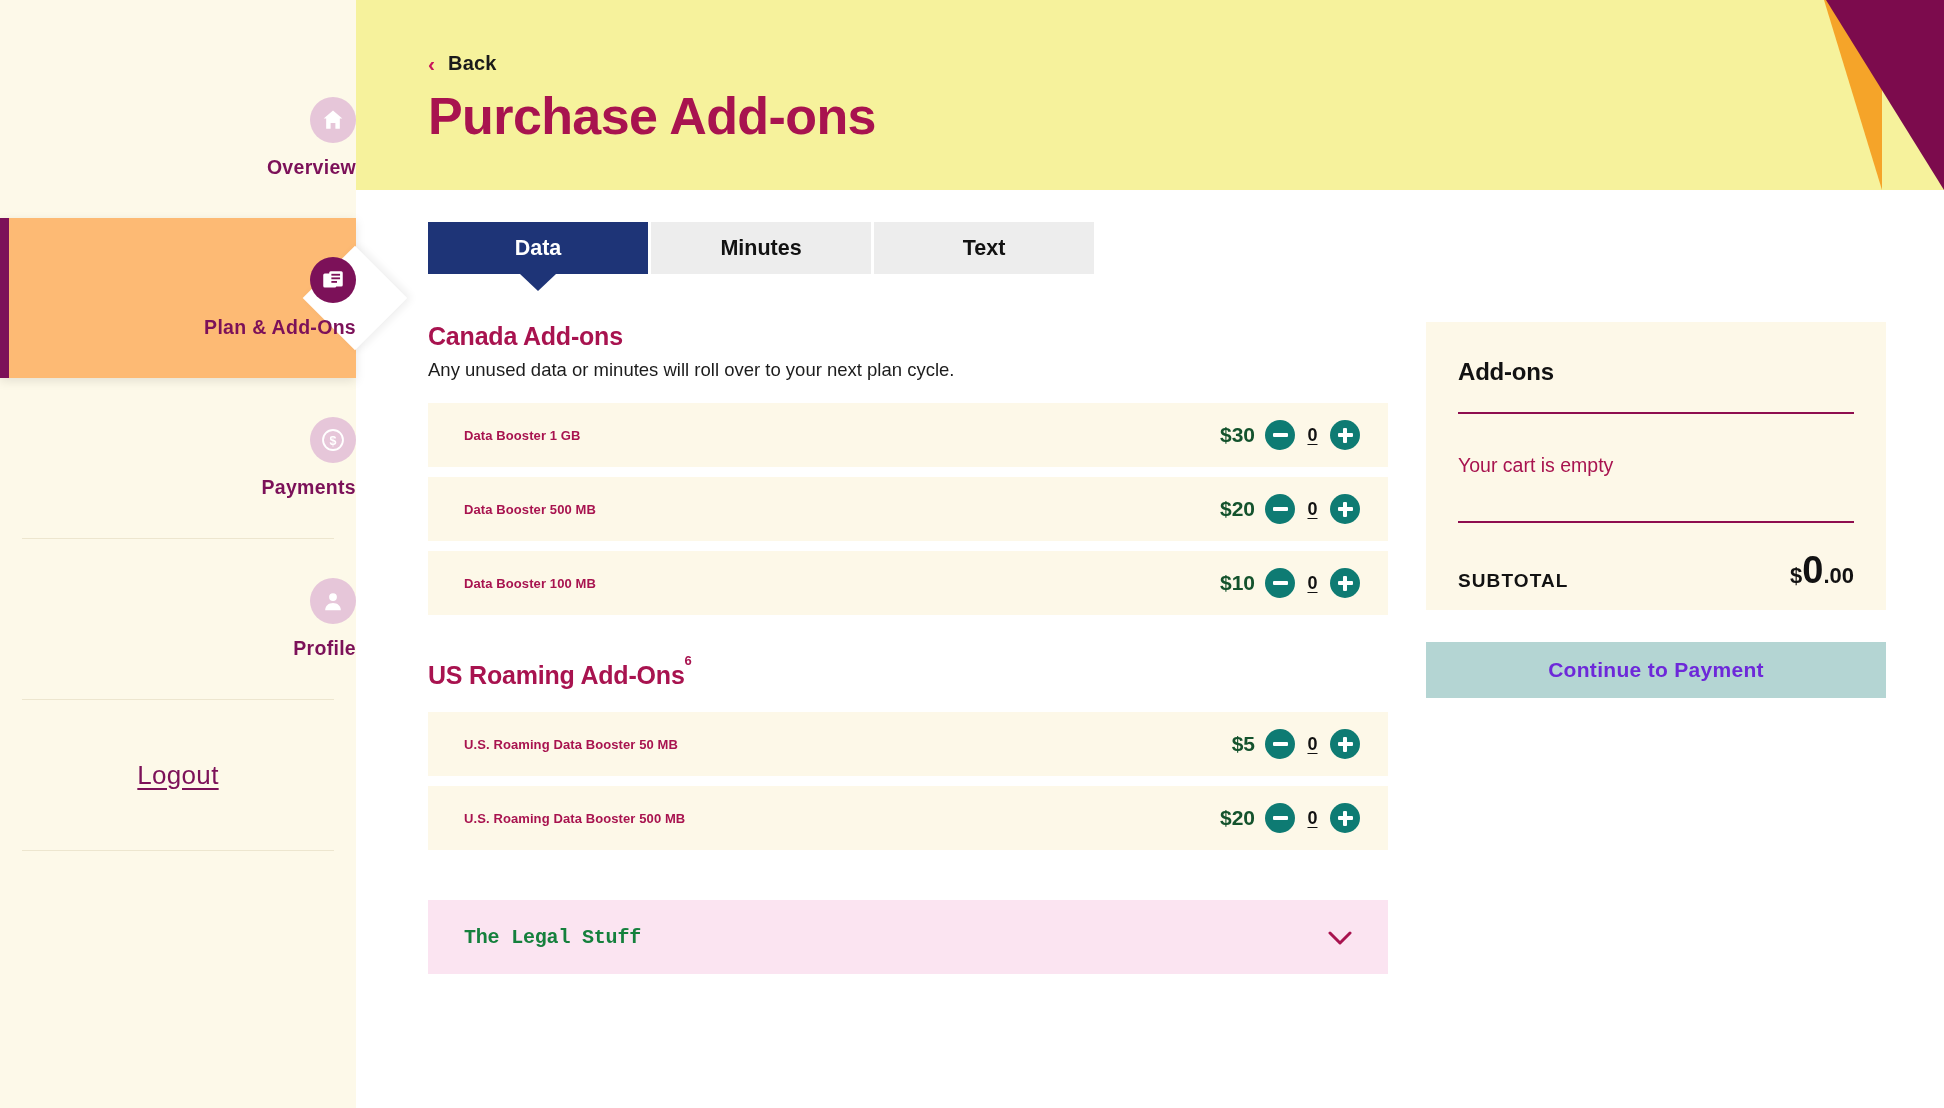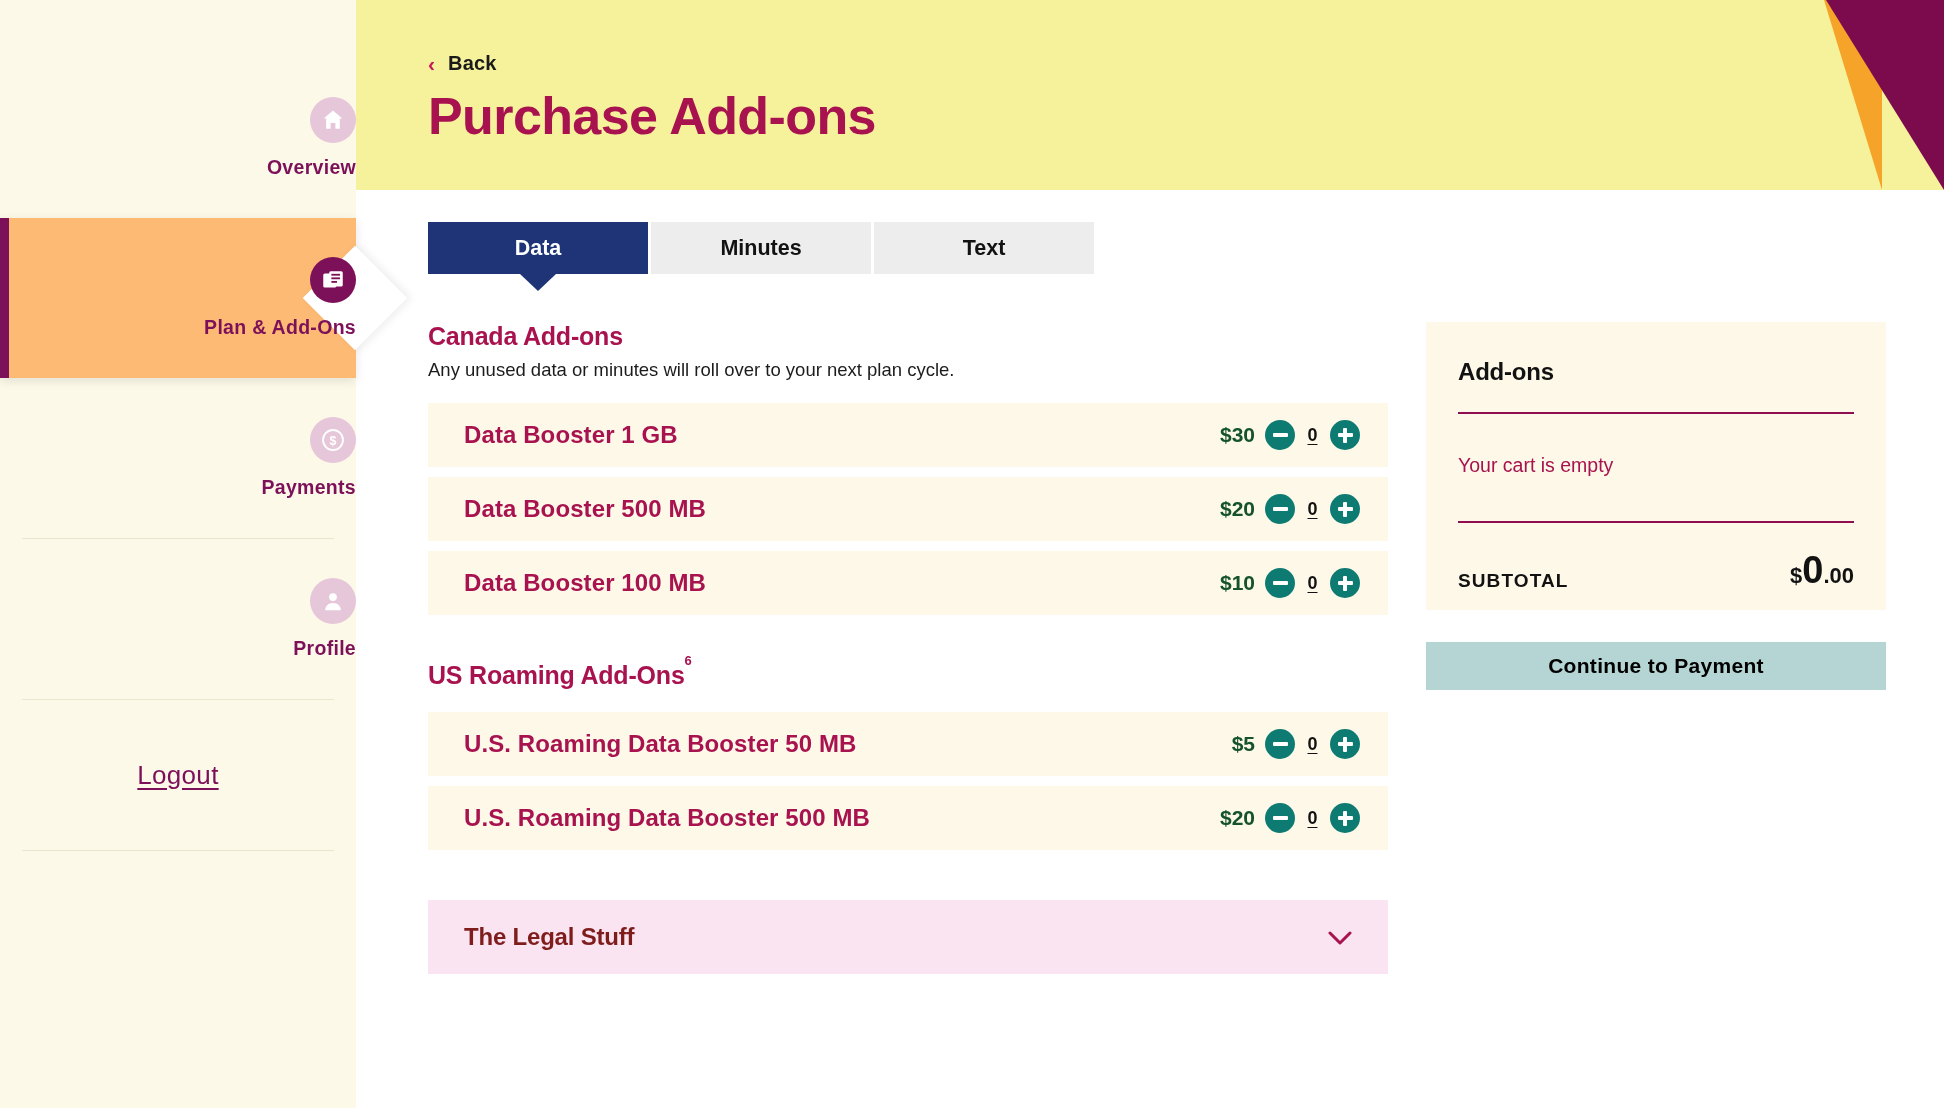--- a/index.html
+++ b/index.html
@@ -146,21 +146,21 @@
   .rows { margin-top: 22px; }
   .row {
     background: #FDF8E8;
     height: 64px;
     display: flex; align-items: center;
     padding: 0 28px 0 36px;
     margin-bottom: 10px;
   }
   .row-name {
     flex: 1 1 auto;
-    font-size: 24px; font-weight: bold; color: #A8134F;
+    font-size: 13px; font-weight: bold; color: #A8134F;
     letter-spacing: 0.1px;
   }
   .row-price {
     font-size: 21px; font-weight: bold; color: #14532d;
     margin-right: 10px; min-width: 60px; text-align: right;
   }
   .stepper { display: flex; align-items: center; gap: 9px; }
   .step-btn {
     width: 30px; height: 30px; border-radius: 50%;
     background: #0E7B73; color: #ffffff;
@@ -176,44 +176,44 @@
   }
 
   .legal {
     margin-top: 50px;
     background: #FBE4F1;
     height: 74px;
     display: flex; align-items: center; justify-content: space-between;
     padding: 0 36px;
     cursor: pointer;
   }
-  .legal-title { font-size: 24px; font-weight: bold; color: #7f1d1d; letter-spacing: -0.2px; }
+  .legal-title { font-size: 20px; font-weight: bold; color: #15803d; letter-spacing: -0.2px; font-family: Liberation Mono, monospace; }
   .legal-chev { color: #A8134F; font-size: 26px; font-weight: bold; line-height: 1; }
 
   
   .cart {
     background: #FDF8E8;
     padding: 36px 32px 18px 32px;
   }
   .cart-title { font-size: 24px; font-weight: bold; color: #121212; letter-spacing: -0.2px; }
   .cart-rule { height: 2px; background: #8E0E4F; margin: 26px 0; }
   .cart-empty { font-size: 19.5px; color: #A8134F; padding: 14px 0 18px 0; }
   .cart-total-row { display: flex; align-items: flex-end; justify-content: space-between; }
   .cart-total-label { font-size: 19px; font-weight: bold; color: #121212; letter-spacing: 1.1px; }
   .cart-total-val { color: #121212; font-weight: bold; }
   .cart-total-val .cur { font-size: 22px; }
   .cart-total-val .big { font-size: 38px; }
   .cart-total-val .cents { font-size: 22px; }
 
   .cta {
     margin-top: 32px;
     background: #B4D5D3;
-    height: 48px;
+    height: 56px;
     display: flex; align-items: center; justify-content: center;
-    color: #000000; font-size: 21px; font-weight: bold;
+    color: #6d28d9; font-size: 21px; font-weight: bold;
     letter-spacing: 0.3px; cursor: pointer;
   }
 </style>
 </head>
 <body>
 
 <div class="app">
 
   <nav class="sidebar">
 

